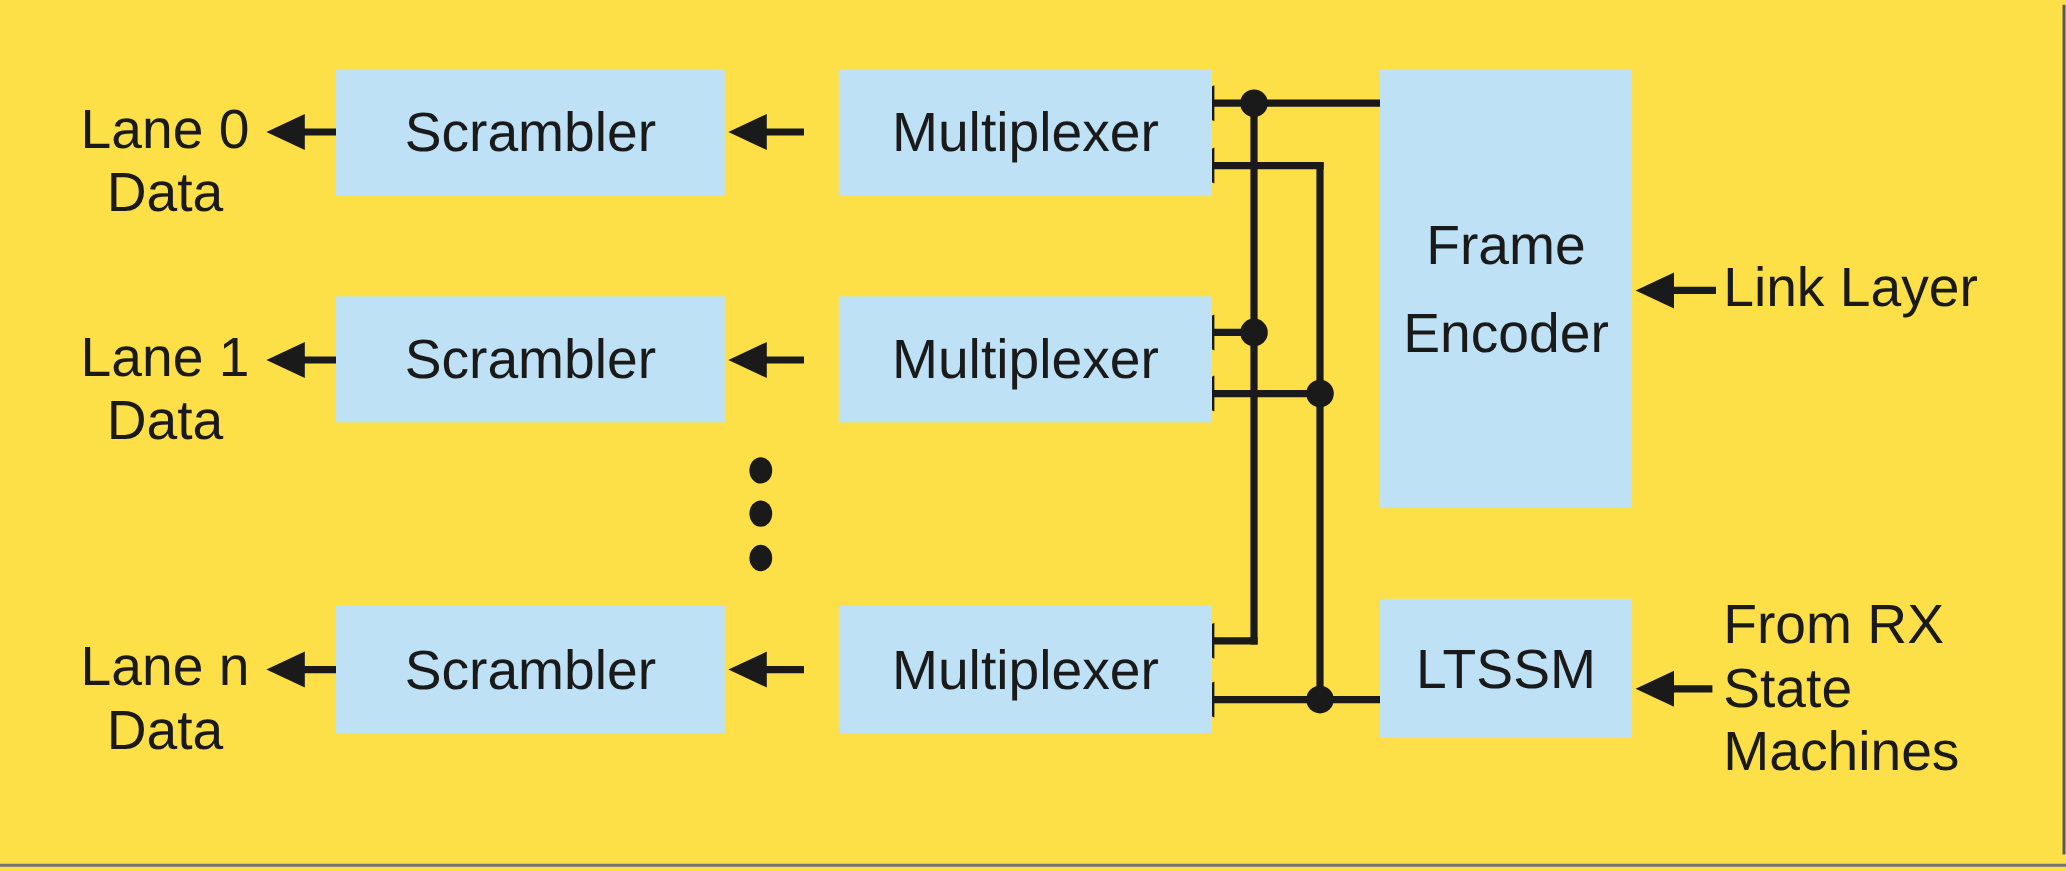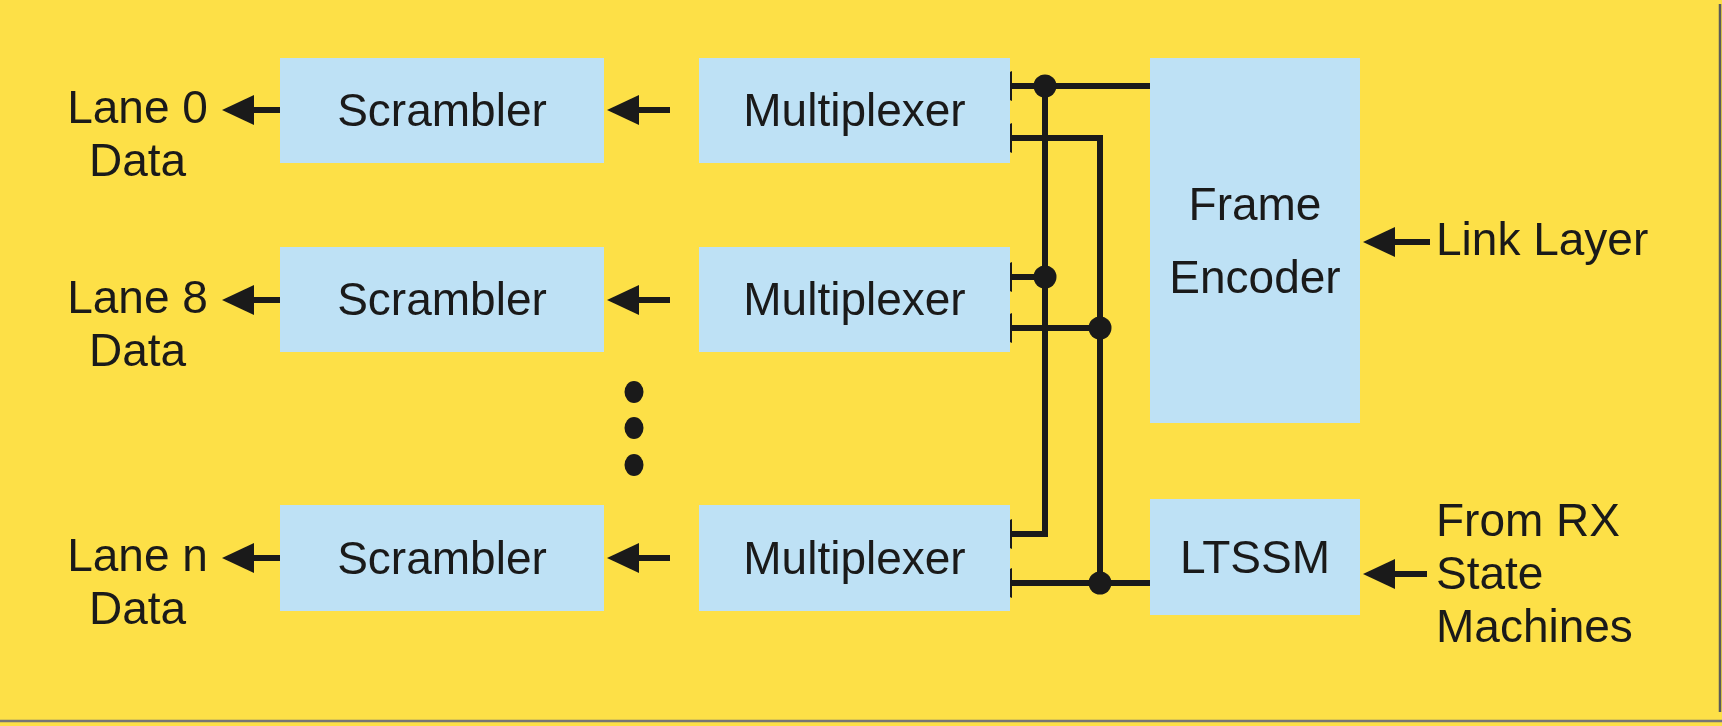--- a/index.html
+++ b/index.html
@@ -140,21 +140,21 @@
       <line class="edge-r" x1="1720" y1="4" x2="1720" y2="712"></line>
       <line class="edge-b" x1="0" y1="721" x2="1722" y2="721"></line>
     </g>
   </svg>
 
   <div class="lane-label lane-0">
     <span>Lane 0</span>
     <span>Data</span>
   </div>
   <div class="lane-label lane-1">
-    <span>Lane 8</span>
+    <span>Lane 1</span>
     <span>Data</span>
   </div>
   <div class="lane-label lane-2">
     <span>Lane n</span>
     <span>Data</span>
   </div>
 
   <div class="block col-scr row-0">
     <span>Scrambler</span>
   </div>

